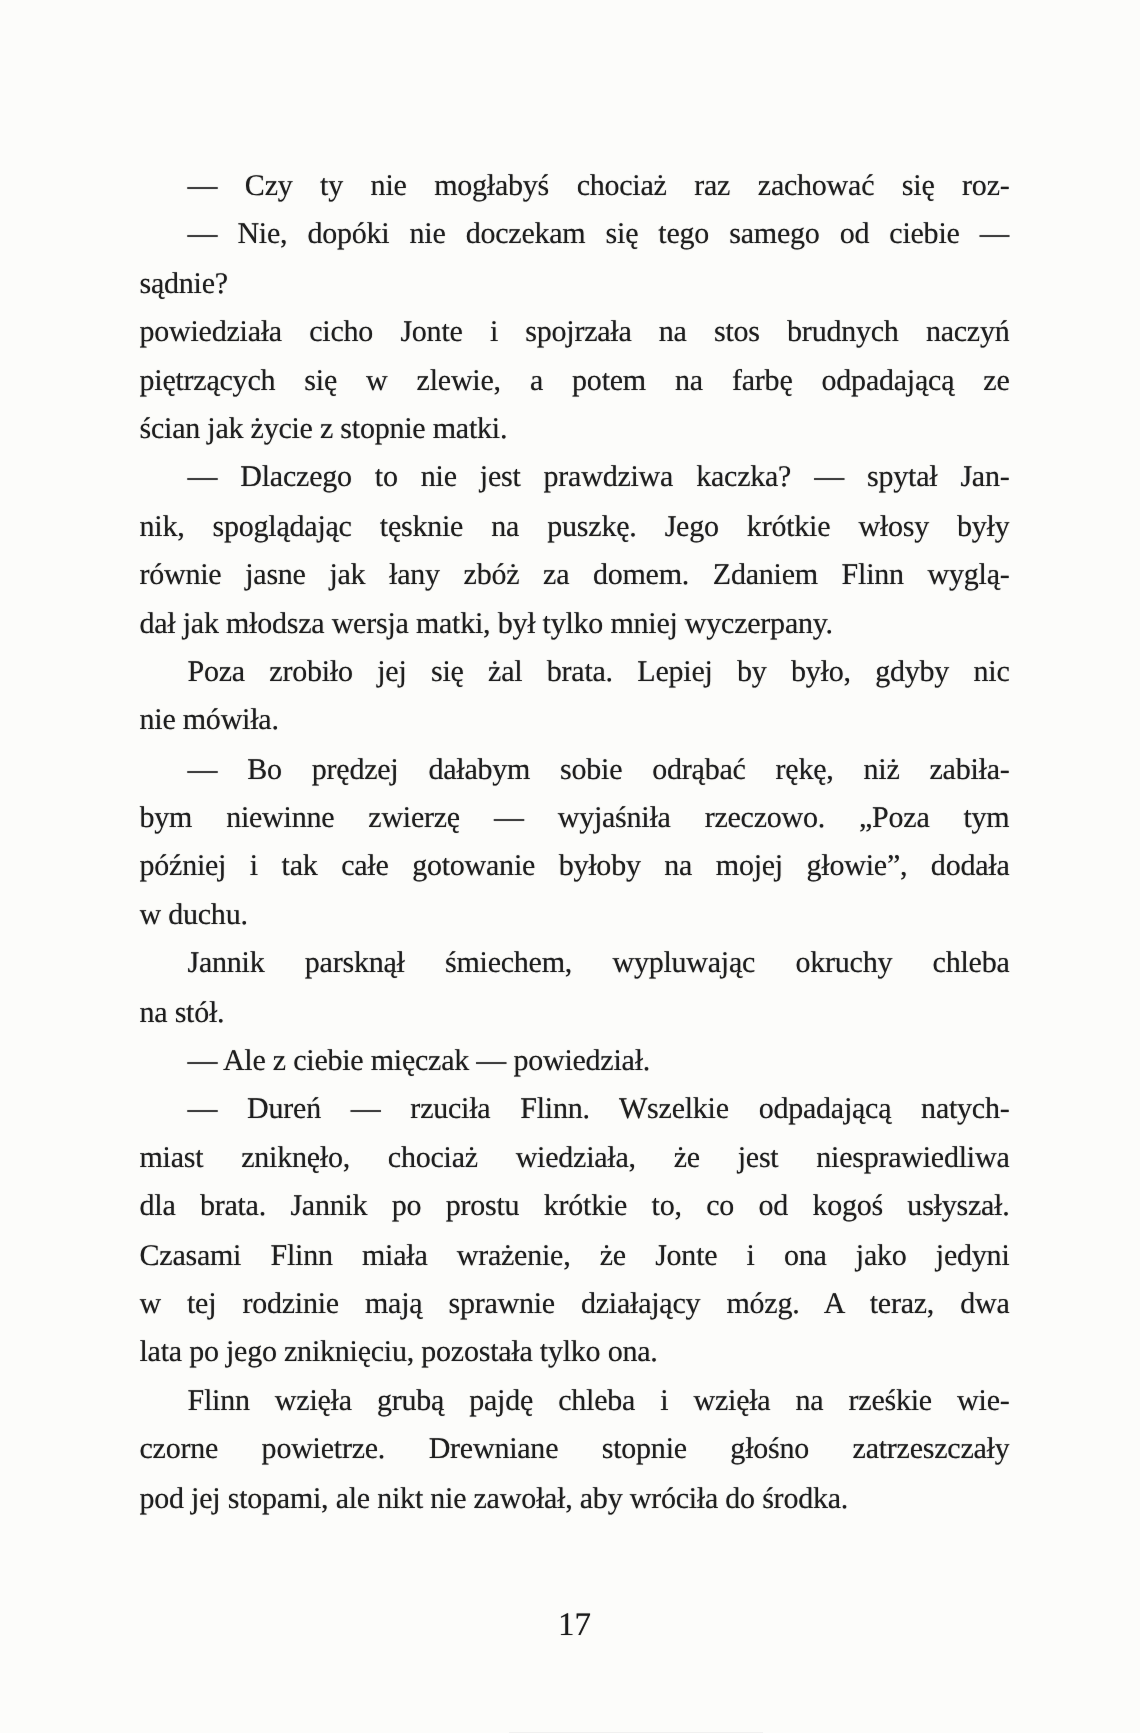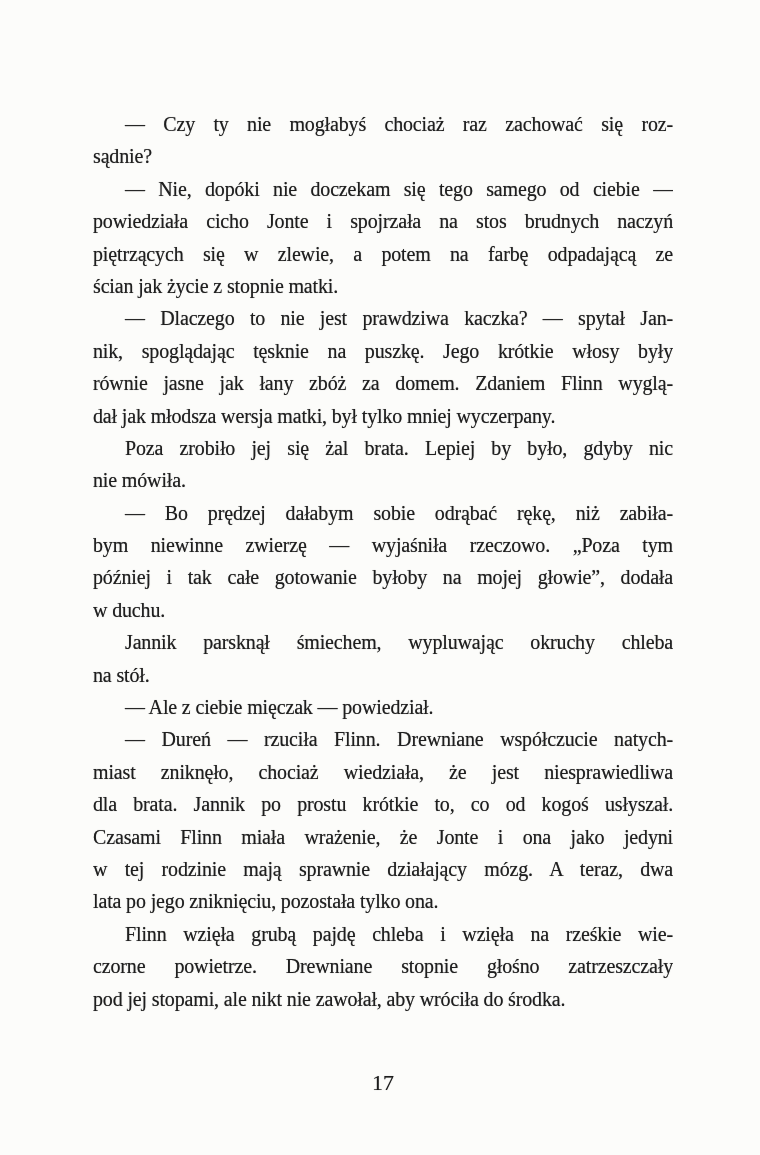--- a/index.html
+++ b/index.html
@@ -52,39 +52,39 @@
     color: #1c1c1c;
     text-shadow: 0 0 0.7px rgba(35,35,35,0.6);
   }
 </style>
 </head>
 <body>
 
 <div class="page" style="background: rgb(252, 252, 250); color: rgb(31, 31, 31);">
   <div class="text-block">
       <div class="line first">— Czy ty nie mogłabyś chociaż raz zachować się roz-</div>
+      <div class="line first">— Nie, dopóki nie doczekam się tego samego od ciebie —</div>
       <div class="line last">sądnie?</div>
-      <div class="line first">— Nie, dopóki nie doczekam się tego samego od ciebie —</div>
       <div class="line">powiedziała cicho Jonte i spojrzała na stos brudnych naczyń</div>
       <div class="line">piętrzących się w zlewie, a potem na farbę odpadającą ze</div>
       <div class="line last">ścian jak życie z stopnie matki.</div>
       <div class="line first">— Dlaczego to nie jest prawdziwa kaczka? — spytał Jan-</div>
       <div class="line">nik, spoglądając tęsknie na puszkę. Jego krótkie włosy były</div>
       <div class="line">równie jasne jak łany zbóż za domem. Zdaniem Flinn wyglą-</div>
       <div class="line last">dał jak młodsza wersja matki, był tylko mniej wyczerpany.</div>
       <div class="line first">Poza zrobiło jej się żal brata. Lepiej by było, gdyby nic</div>
       <div class="line last">nie mówiła.</div>
       <div class="line first">— Bo prędzej dałabym sobie odrąbać rękę, niż zabiła-</div>
       <div class="line">bym niewinne zwierzę — wyjaśniła rzeczowo. „Poza tym</div>
       <div class="line">później i tak całe gotowanie byłoby na mojej głowie”, dodała</div>
       <div class="line last">w duchu.</div>
       <div class="line first">Jannik parsknął śmiechem, wypluwając okruchy chleba</div>
       <div class="line last">na stół.</div>
       <div class="line first last">— Ale z ciebie mięczak — powiedział.</div>
-      <div class="line first">— Dureń — rzuciła Flinn. Drewniane współczucie natych-</div>
+      <div class="line first">— Dureń — rzuciła Flinn. Wszelkie odpadającą natych-</div>
       <div class="line">miast zniknęło, chociaż wiedziała, że jest niesprawiedliwa</div>
       <div class="line">dla brata. Jannik po prostu krótkie to, co od kogoś usłyszał.</div>
       <div class="line">Czasami Flinn miała wrażenie, że Jonte i ona jako jedyni</div>
       <div class="line">w tej rodzinie mają sprawnie działający mózg. A teraz, dwa</div>
       <div class="line last">lata po jego zniknięciu, pozostała tylko ona.</div>
       <div class="line first">Flinn wzięła grubą pajdę chleba i wzięła na rześkie wie-</div>
       <div class="line">czorne powietrze. Drewniane stopnie głośno zatrzeszczały</div>
       <div class="line last">pod jej stopami, ale nikt nie zawołał, aby wróciła do środka.</div>
     </div>
   <div class="page-number">17</div>

